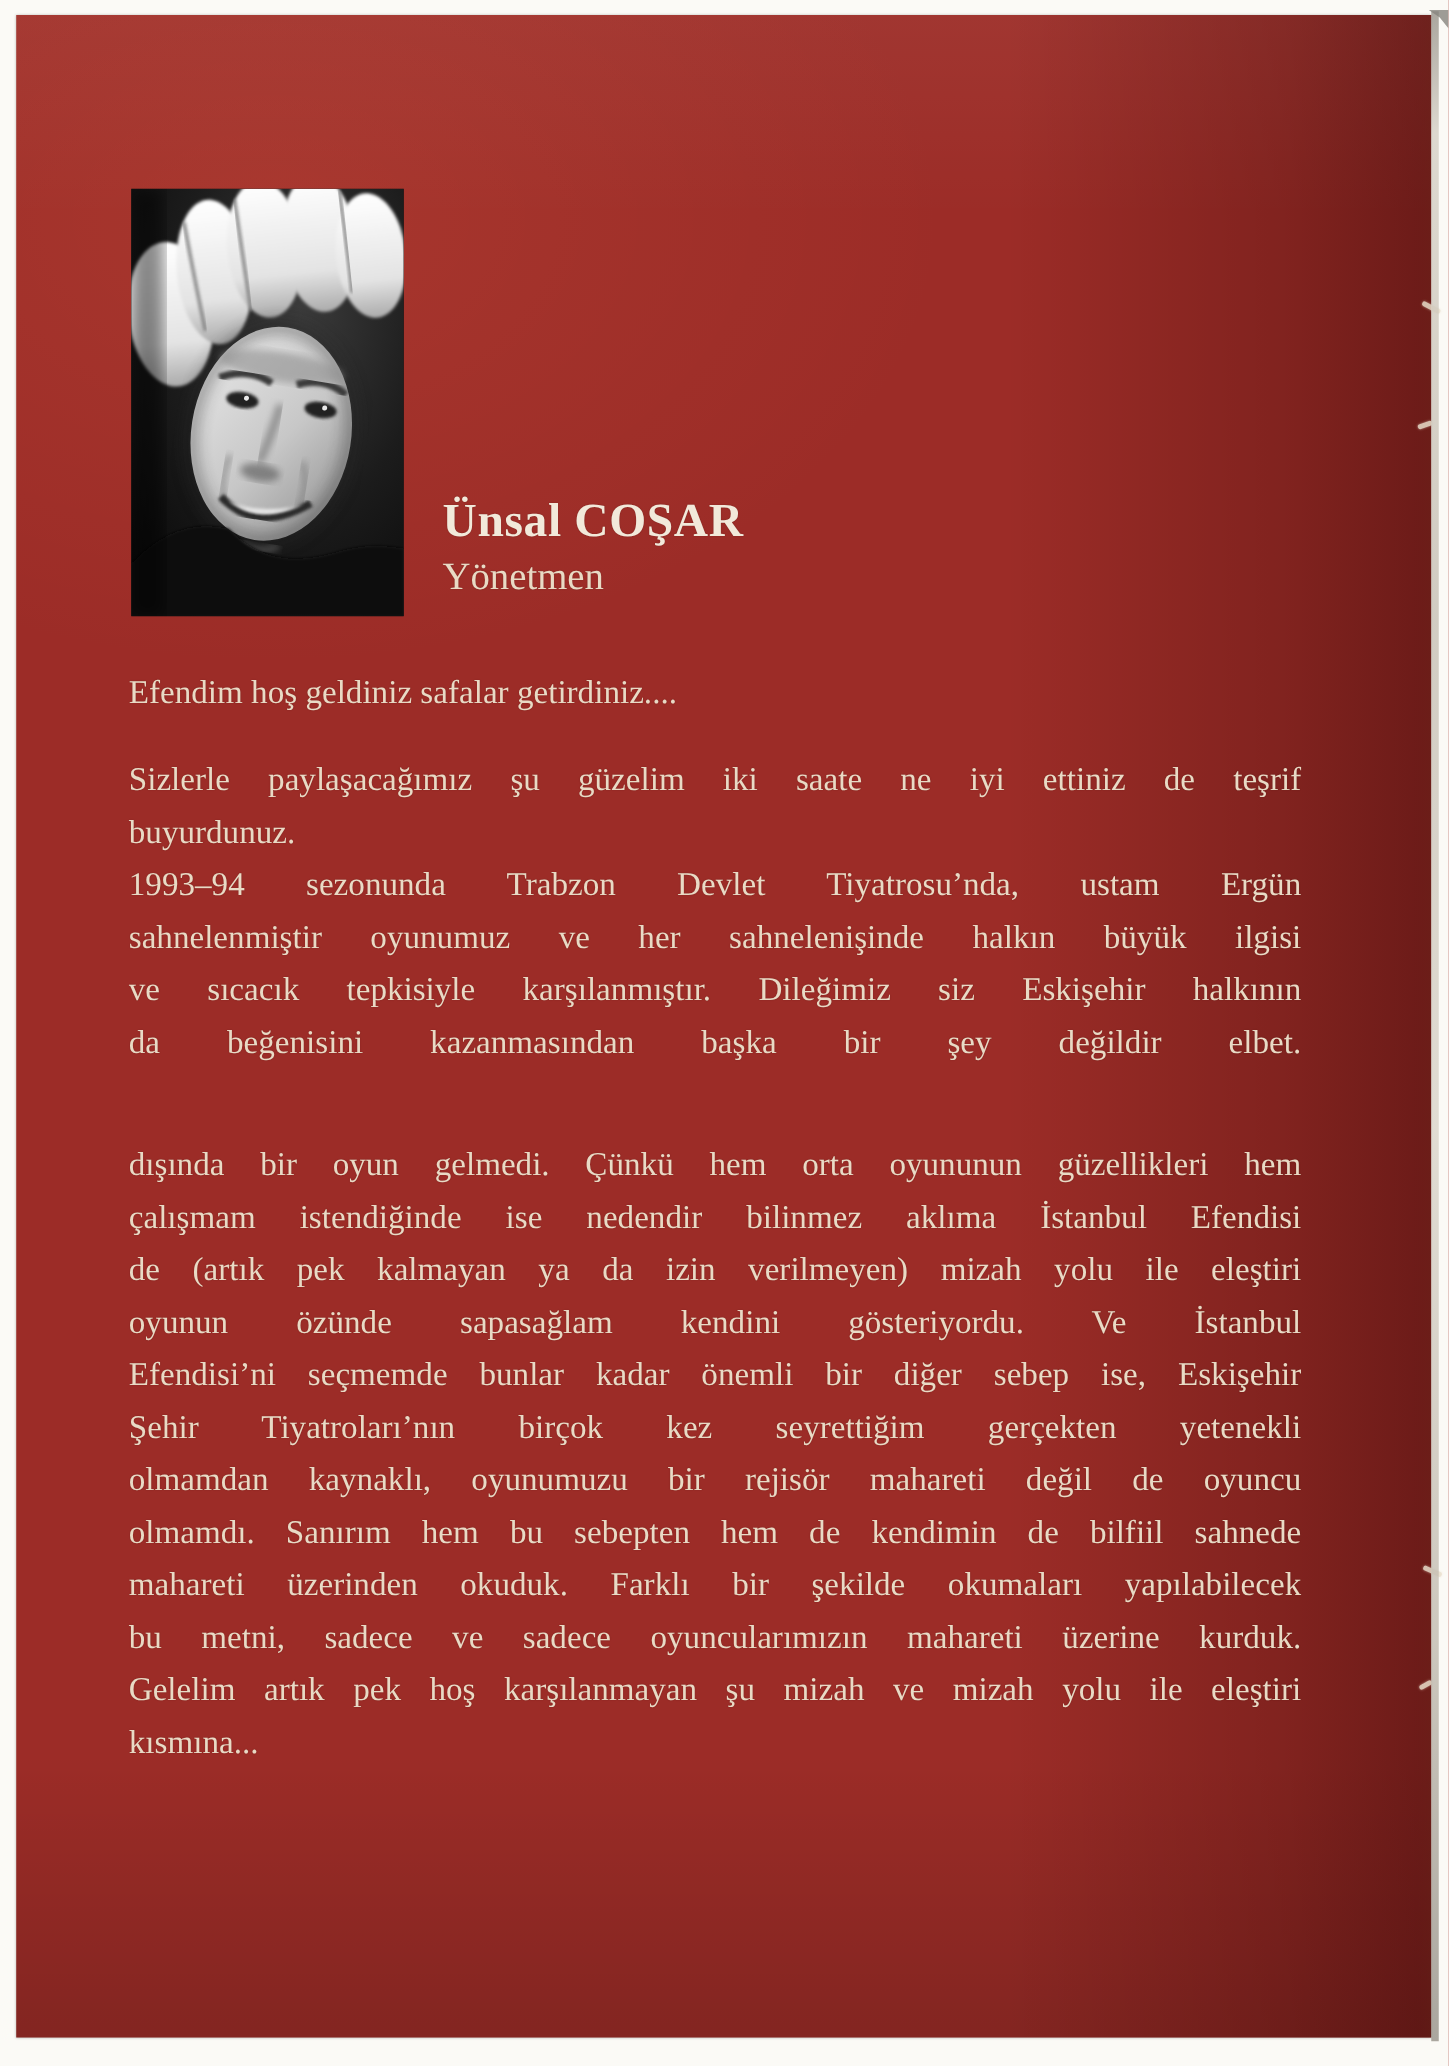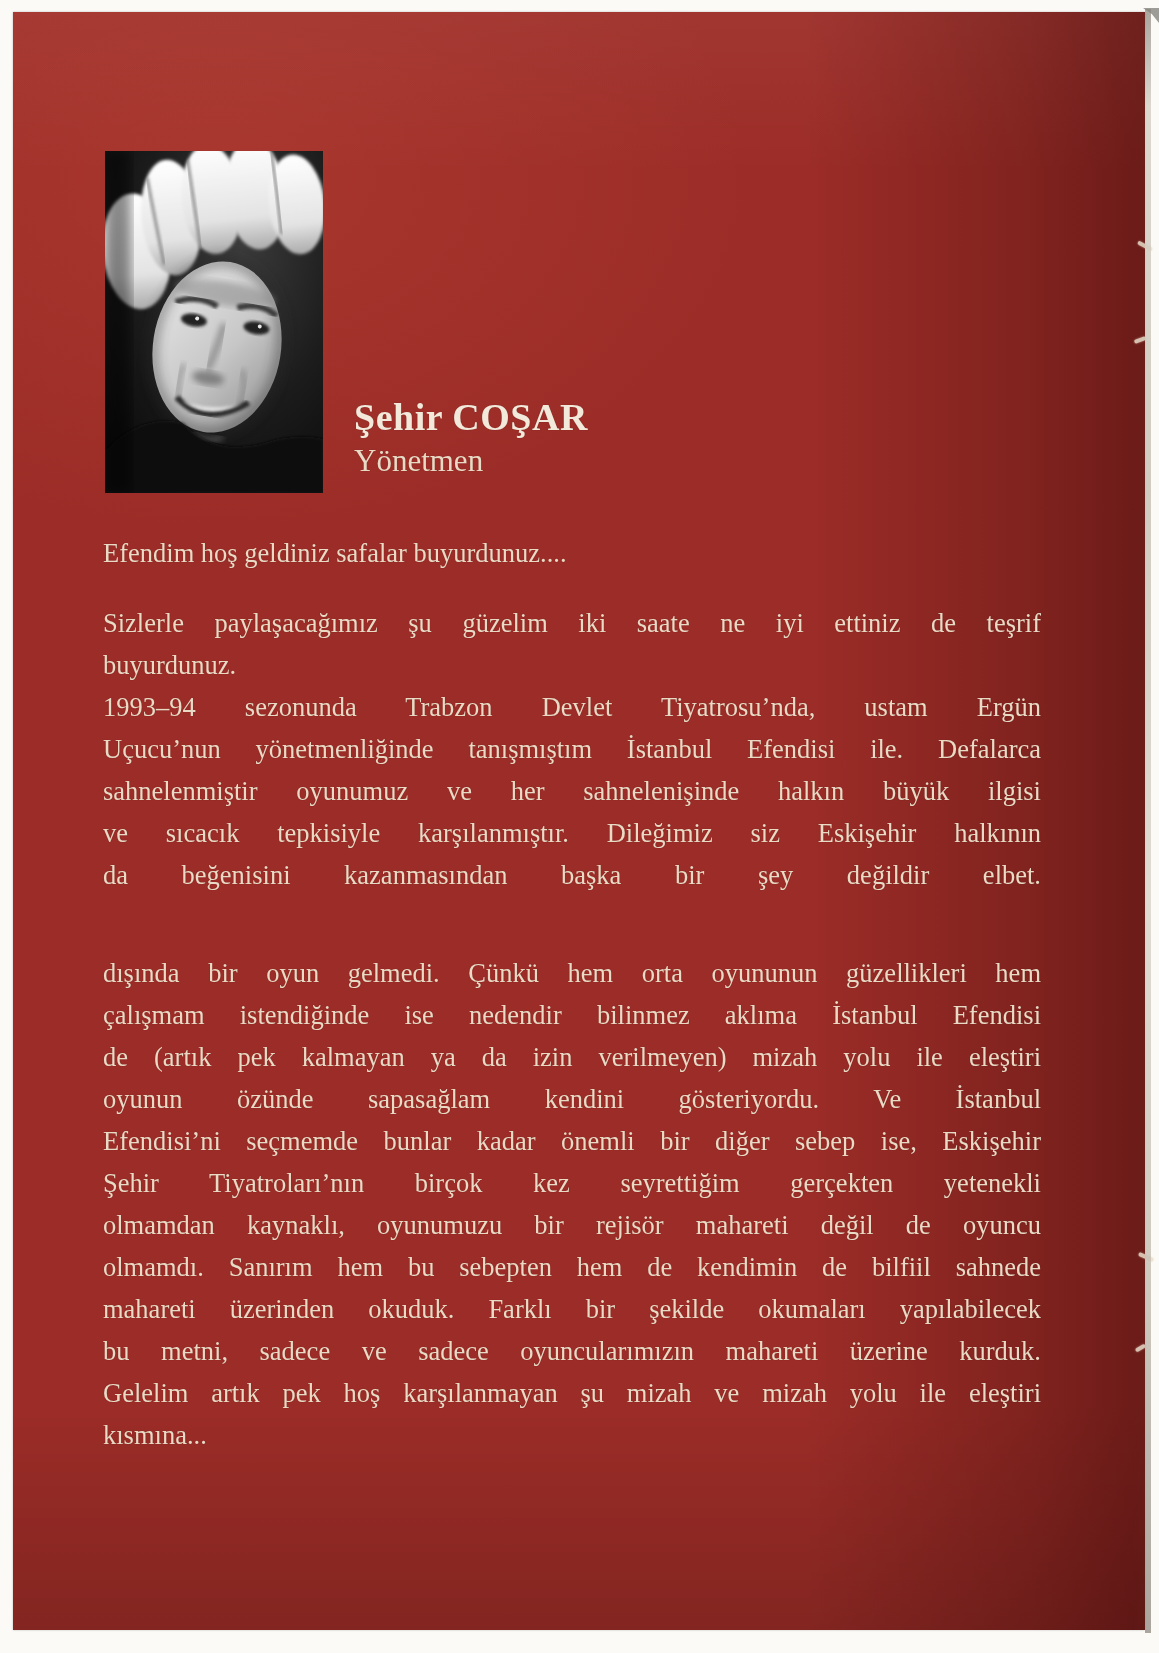--- a/index.html
+++ b/index.html
@@ -158,33 +158,32 @@
           <path d="M100 286 Q116 294 132 284" stroke="#6e6e6e" stroke-width="4" fill="none" filter="url(#b2)" opacity=".8"></path>
         </g>
 
         <path d="M0 300 Q36 262 78 272 Q110 306 160 292 Q190 282 218 288 L218 342 L0 342 Z" fill="#101010" filter="url(#b1)"></path>
 
         <rect x="0" y="0" width="26" height="342" fill="#000" opacity=".45" filter="url(#b3)"></rect>
       </svg>
     </div>
 
     <div class="byline">
-      <div class="name">Şehir COŞAR</div>
+      <div class="name">Ünsal COŞAR</div>
       <div class="role">Yönetmen</div>
     </div>
 
     <div class="bodytext">
         <div class="para">
-          <div class="line nj">Efendim hoş geldiniz safalar buyurdunuz....</div>
+          <div class="line nj">Efendim hoş geldiniz safalar getirdiniz....</div>
         </div>
         <div class="para">
           <div class="line">Sizlerle paylaşacağımız şu güzelim iki saate ne iyi ettiniz de teşrif</div>
           <div class="line nj">buyurdunuz.</div>
           <div class="line">1993–94 sezonunda Trabzon Devlet Tiyatrosu’nda, ustam Ergün</div>
-          <div class="line">Uçucu’nun yönetmenliğinde tanışmıştım İstanbul Efendisi ile. Defalarca</div>
           <div class="line">sahnelenmiştir oyunumuz ve her sahnelenişinde halkın büyük ilgisi</div>
           <div class="line">ve sıcacık tepkisiyle karşılanmıştır. Dileğimiz siz Eskişehir halkının</div>
           <div class="line">da beğenisini kazanmasından başka bir şey değildir elbet.</div>
         </div>
         <div class="para">
           <div class="line">dışında bir oyun gelmedi. Çünkü hem orta oyununun güzellikleri hem</div>
           <div class="line">çalışmam istendiğinde ise nedendir bilinmez aklıma İstanbul Efendisi</div>
           <div class="line">de (artık pek kalmayan ya da izin verilmeyen) mizah yolu ile eleştiri</div>
           <div class="line">oyunun özünde sapasağlam kendini gösteriyordu. Ve İstanbul</div>
           <div class="line">Efendisi’ni seçmemde bunlar kadar önemli bir diğer sebep ise, Eskişehir</div>

